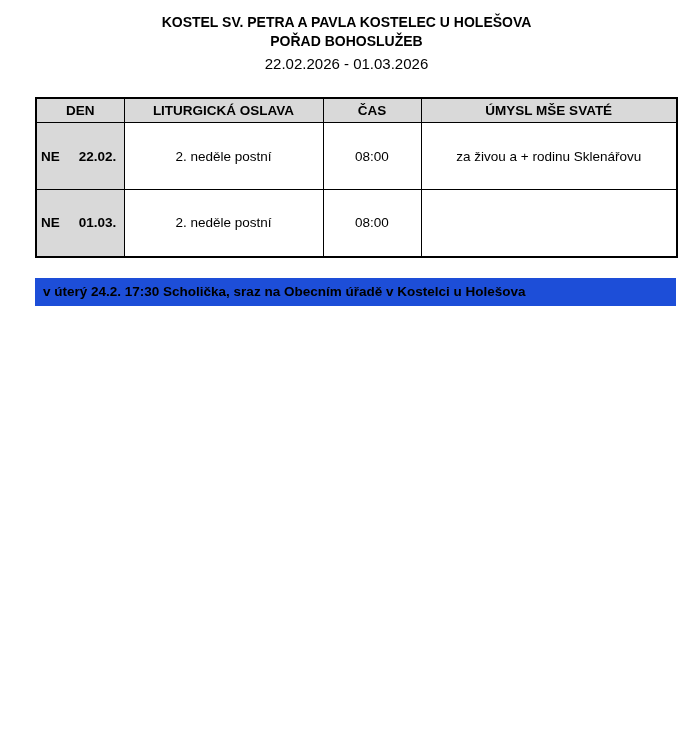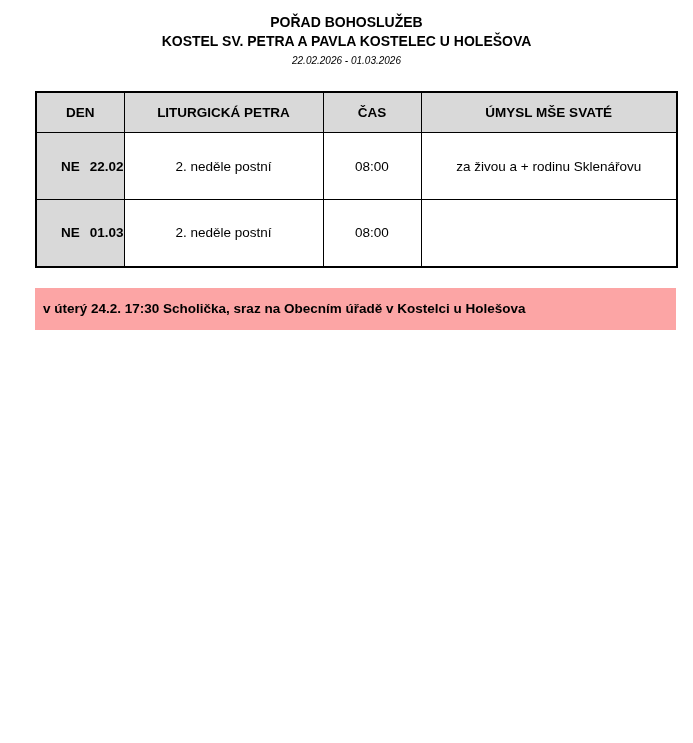--- a/index.html
+++ b/index.html
@@ -13,38 +13,37 @@
   }
   .page { width: 693px; height: 743px; overflow: hidden; }
 
   .titles { text-align: center; padding-top: 13px; }
   .title-line {
     font-size: 14px;
     font-weight: bold;
     line-height: 19px;
   }
   .date-range {
-    font-size: 10px;
+    font-size: 15px;
     font-weight: normal;
     margin-top: 4px;
-    font-style: italic;
   }
 
   table.schedule {
     border-collapse: collapse;
     table-layout: fixed;
     width: 641px;
     margin: 25px 0 0 35px;
     border: 2px solid #000000;
   }
   table.schedule th,
   table.schedule td {
     border: 1px solid #000000;
     font-size: 13.5px;
-    padding: 12px;
+    padding: 4px;
     overflow: hidden;
   }
   col.c-den  { width: 88px; }
   col.c-osl  { width: 199px; }
   col.c-cas  { width: 98px; }
   col.c-umy  { width: 256px; }
 
   tr.head-row th {
     height: 21px;
     background: #d9d9d9;
@@ -54,65 +53,64 @@
   }
   tr.body-row { height: 67px; }
   td.day-cell {
     background: #d9d9d9;
     font-weight: bold;
     vertical-align: middle;
     padding-left: 7px;
   }
   td.day-cell .day-inner {
     display: flex;
-    gap: 10px;
+    gap: 19px;
     align-items: center;
-    margin-left: 12px;
   }
   td.celebration-cell,
   td.time-cell,
   td.intention-cell {
     text-align: center;
     vertical-align: middle;
   }
 
   .note-bar {
     width: 641px;
     margin: 20px 0 0 35px;
-    height: 42px;
-    background: #fca5a5;
+    height: 28px;
+    background: #1d4ed8;
     display: flex;
     align-items: center;
     padding-left: 8px;
     font-size: 13.5px;
     font-weight: bold;
   }
 </style>
 </head>
 <body>
 
 <div class="page">
 
   <div class="titles">
+    <div class="title-line">KOSTEL SV. PETRA A PAVLA KOSTELEC U HOLEŠOVA</div>
     <div class="title-line">POŘAD BOHOSLUŽEB</div>
-    <div class="title-line">KOSTEL SV. PETRA A PAVLA KOSTELEC U HOLEŠOVA</div>
     <div class="date-range">22.02.2026 - 01.03.2026</div>
   </div>
 
   <table class="schedule">
     <colgroup>
       <col class="c-den">
       <col class="c-osl">
       <col class="c-cas">
       <col class="c-umy">
     </colgroup>
     <thead>
       <tr class="head-row">
         <th>DEN</th>
-        <th>LITURGICKÁ PETRA</th>
+        <th>LITURGICKÁ OSLAVA</th>
         <th>ČAS</th>
         <th>ÚMYSL MŠE SVATÉ</th>
       </tr>
     </thead>
     <tbody id="rows">
     <tr class="body-row">
       <td class="day-cell">
         <span class="day-inner">
           <span>NE</span>
           <span>22.02.</span>

